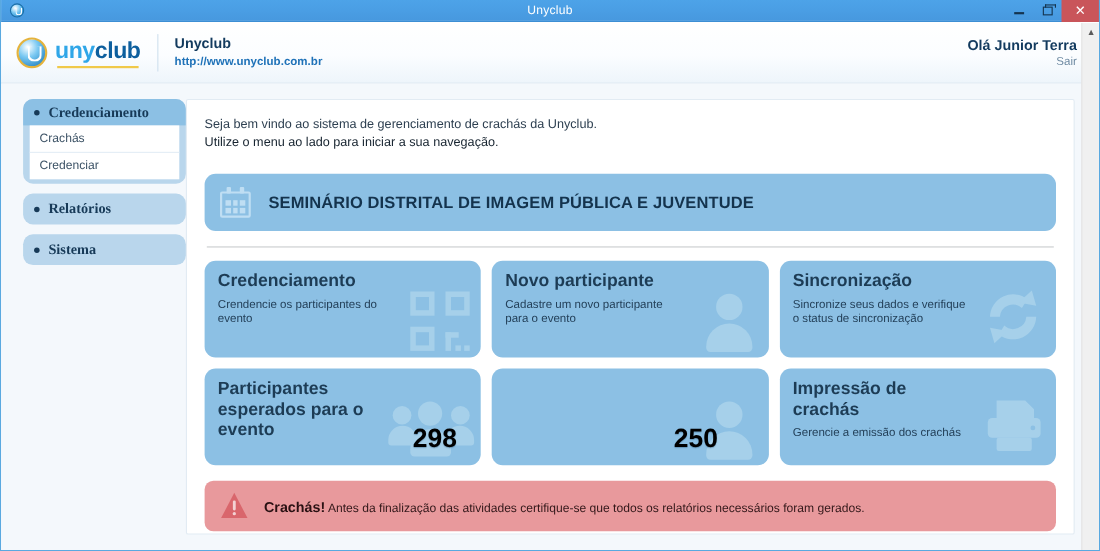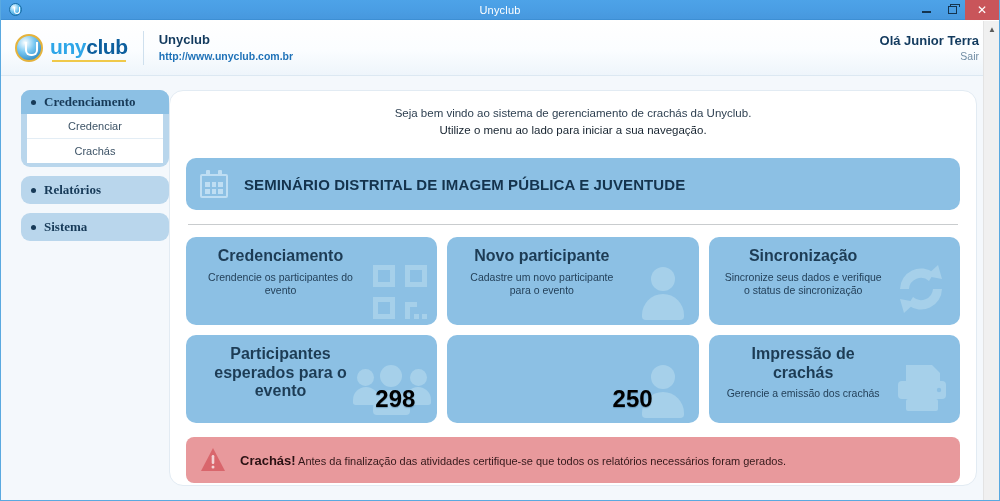--- a/index.html
+++ b/index.html
@@ -124,21 +124,20 @@
   .user-greet { font-size: 13px; font-weight: 700; color: #123a5e; }
   .user-logout { font-size: 10.5px; color: #6f8ba3; margin-top: 2px; }
 
   
   .body-wrap {
     display: flex;
     padding: 14px 0 0 0;
     height: 424px;
     background: #f4f8fc;
     position: relative;
-    text-align: center;
   }
 
   
   .sidebar { width: 168px; padding-left: 20px; flex: none; }
   .menu-group { margin-bottom: 9px; }
   .menu-group-shell {
     background: #b9d6ec;
     border-radius: 9px;
     padding: 0 0 4px 0;
     overflow: hidden;
@@ -164,21 +163,21 @@
   .menu-sub-item:last-child { border-bottom: none; }
   .menu-group.plain .menu-group-shell { padding-bottom: 0; }
   .menu-group.plain .menu-head { height: 28px; }
 
   
   .main-panel {
     flex: 1;
     background: #ffffff;
     margin-right: 22px;
     border: 1px solid #e2ebf3;
-    border-radius: 14px;
+    border-radius: 2px;
     padding: 14px 16px 16px 16px;
     height: 396px;
   }
   .welcome-line { font-size: 11.5px; color: #2d3f50; line-height: 1.45; }
   .welcome-line.bold { font-weight: 400; color: #16232f; }
 
   .event-banner {
     margin-top: 20px;
     background: #8cc0e4;
     border-radius: 10px;
@@ -359,22 +358,22 @@
 
     <div class="sidebar">
 
       <div class="menu-group active">
         <div class="menu-group-shell">
           <div class="menu-head">
             <span class="bullet"></span>
             <span>Credenciamento</span>
           </div>
           <div class="menu-sub">
+            <div class="menu-sub-item">Crachás</div>
             <div class="menu-sub-item">Credenciar</div>
-            <div class="menu-sub-item">Crachás</div>
           </div>
         </div>
       </div>
 
 
       <div class="menu-group plain">
         <div class="menu-group-shell">
           <div class="menu-head">
             <span class="bullet"></span>
             <span>Relatórios</span>

